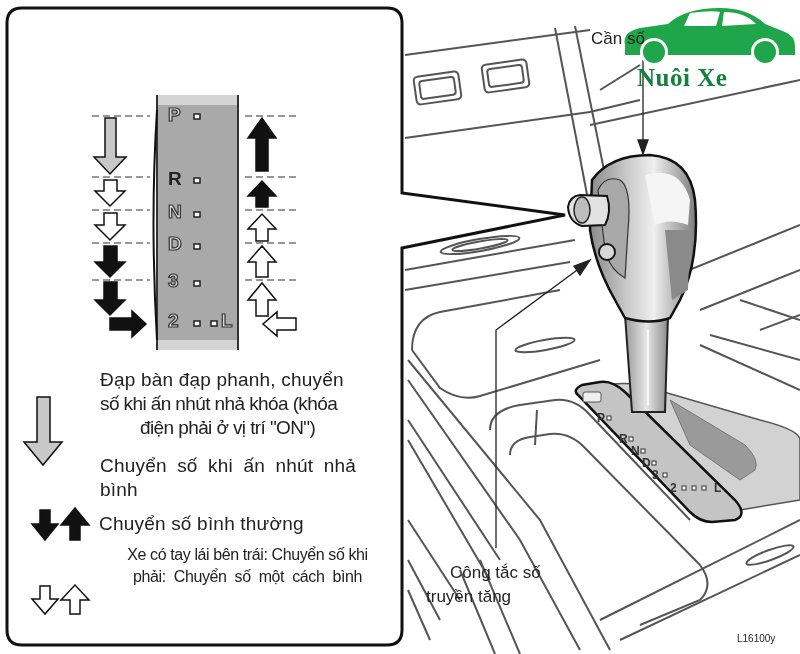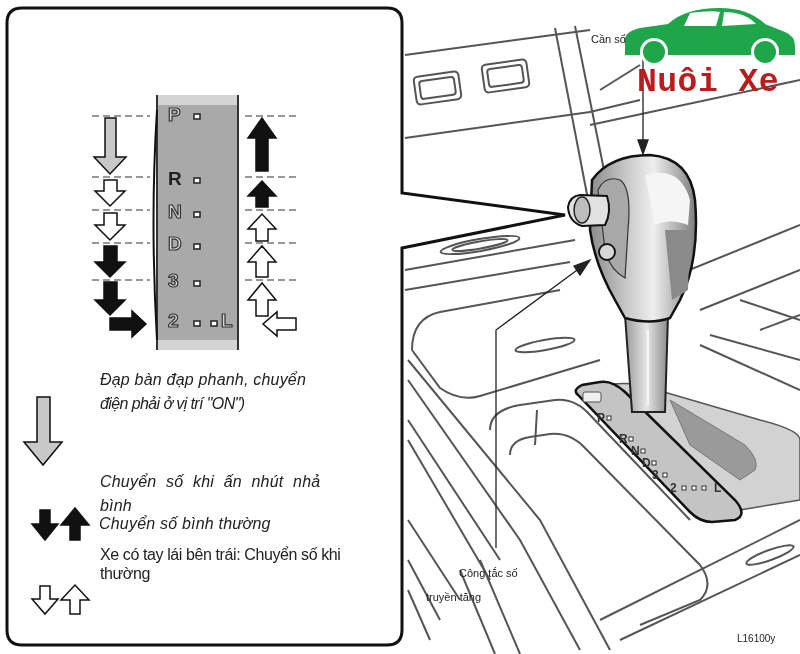--- a/index.html
+++ b/index.html
@@ -1,23 +1,23 @@
 <!DOCTYPE html>
 <html><head>
 <meta charset="utf-8">
 <style>
   html, body { margin: 0; padding: 0; background: #ffffff; }
   body { width: 800px; height: 654px; position: relative; overflow: hidden; font-family: "Liberation Sans", sans-serif; color: #1a1a1a; }
   svg.scene { position: absolute; left: 0; top: 0; }
   .panel-text { position: absolute; font-family: "Liberation Sans", sans-serif; color: #222; }
-  .t-large { font-size: 16px; line-height: 24px; letter-spacing: 0.2px; font-style: italic; }
+  .t-large { font-size: 19px; line-height: 24px; letter-spacing: 0.2px; }
   .t-small { font-size: 16px; line-height: 22px; letter-spacing: -0.4px; }
-  .label { position: absolute; font-size: 11px; line-height: 22px; color: #222; }
+  .label { position: absolute; font-size: 17px; line-height: 22px; color: #222; }
   .code { position: absolute; font-size: 10px; color: #222; }
-  .brand-text { position: absolute; font-family: Liberation Mono, monospace; font-weight: bold; font-size: 33px; color: #b91c1c; letter-spacing: 0.5px; }
+  .brand-text { position: absolute; font-family: Liberation Serif, serif; font-weight: bold; font-size: 25px; color: #15803d; letter-spacing: 0.5px; }
   .pos { position: absolute; font-family: "Liberation Sans", sans-serif; font-weight: bold; font-size: 19px; color: #d8d8d8; -webkit-text-stroke: 1.2px #333; }
   .pos.r { color: #222; -webkit-text-stroke: 0; }
 </style>
 </head>
 <body>
 
 <svg class="scene" width="800" height="654" viewBox="0 0 800 654">
   <defs>
     <linearGradient id="knobGrad" x1="0" y1="0" x2="1" y2="0">
       <stop offset="0" stop-color="#8a8a8a"></stop>
@@ -206,32 +206,33 @@
 <div class="pos" style="left:168px; top:104px;">P</div>
 <div class="pos r" style="left:168px; top:168px;">R</div>
 <div class="pos" style="left:168px; top:201px;">N</div>
 <div class="pos" style="left:168px; top:233px;">D</div>
 <div class="pos" style="left:168px; top:270px;">3</div>
 <div class="pos" style="left:168px; top:310px;">2</div>
 <div class="pos" style="left:221px; top:310px;">L</div>
 
 <div class="panel-text t-large" style="left:100px; top:368px; width:290px;">
   <div>Đạp bàn đạp phanh, chuyển</div>
-  <div style="letter-spacing:-0.6px;">điện phải ở vị trí "ON")</div>
+  <div style="letter-spacing:-0.6px;">số khi ấn nhút nhả khóa (khóa</div>
+  <div style="letter-spacing:-0.6px;margin-left:40px;">điện phải ở vị trí "ON")</div>
 </div>
 <div class="panel-text t-large" style="left:100px; top:454px; width:290px;">
-  <div style="word-spacing:5px;margin-top:16px;">Chuyển số khi ấn nhút nhả</div>
+  <div style="word-spacing:5px;">Chuyển số khi ấn nhút nhả</div>
   <div>bình</div>
 </div>
 <div class="panel-text t-large" style="left:99px; top:512px; width:290px;">
   <div>Chuyển số bình thường</div>
 </div>
-<div class="panel-text t-small" style="left:100px; top:544px; width:295px;">
+<div class="panel-text t-small" style="left:100px; top:544px; width:295px;text-align:center;">
   <div>Xe có tay lái bên trái: Chuyển số khi</div>
-  <div style="margin-top:-3px;">thường</div>
+  <div style="word-spacing:4px;">phải: Chuyển số một cách bình</div>
 </div>
 
 <div class="label" style="left:591px; top:28px;">Cần số</div>
-<div class="label" style="left:450px; top:562px;margin-left:9px;">Công tắc số</div>
+<div class="label" style="left:450px; top:562px;">Công tắc số</div>
 <div class="label" style="left:426px; top:586px;">truyền tăng</div>
 <div class="code" style="left:737px; top:633px;">L16100y</div>
 
 <div class="brand-text" style="left:637px; top:64px;">Nuôi Xe</div>
 
 </body></html>

